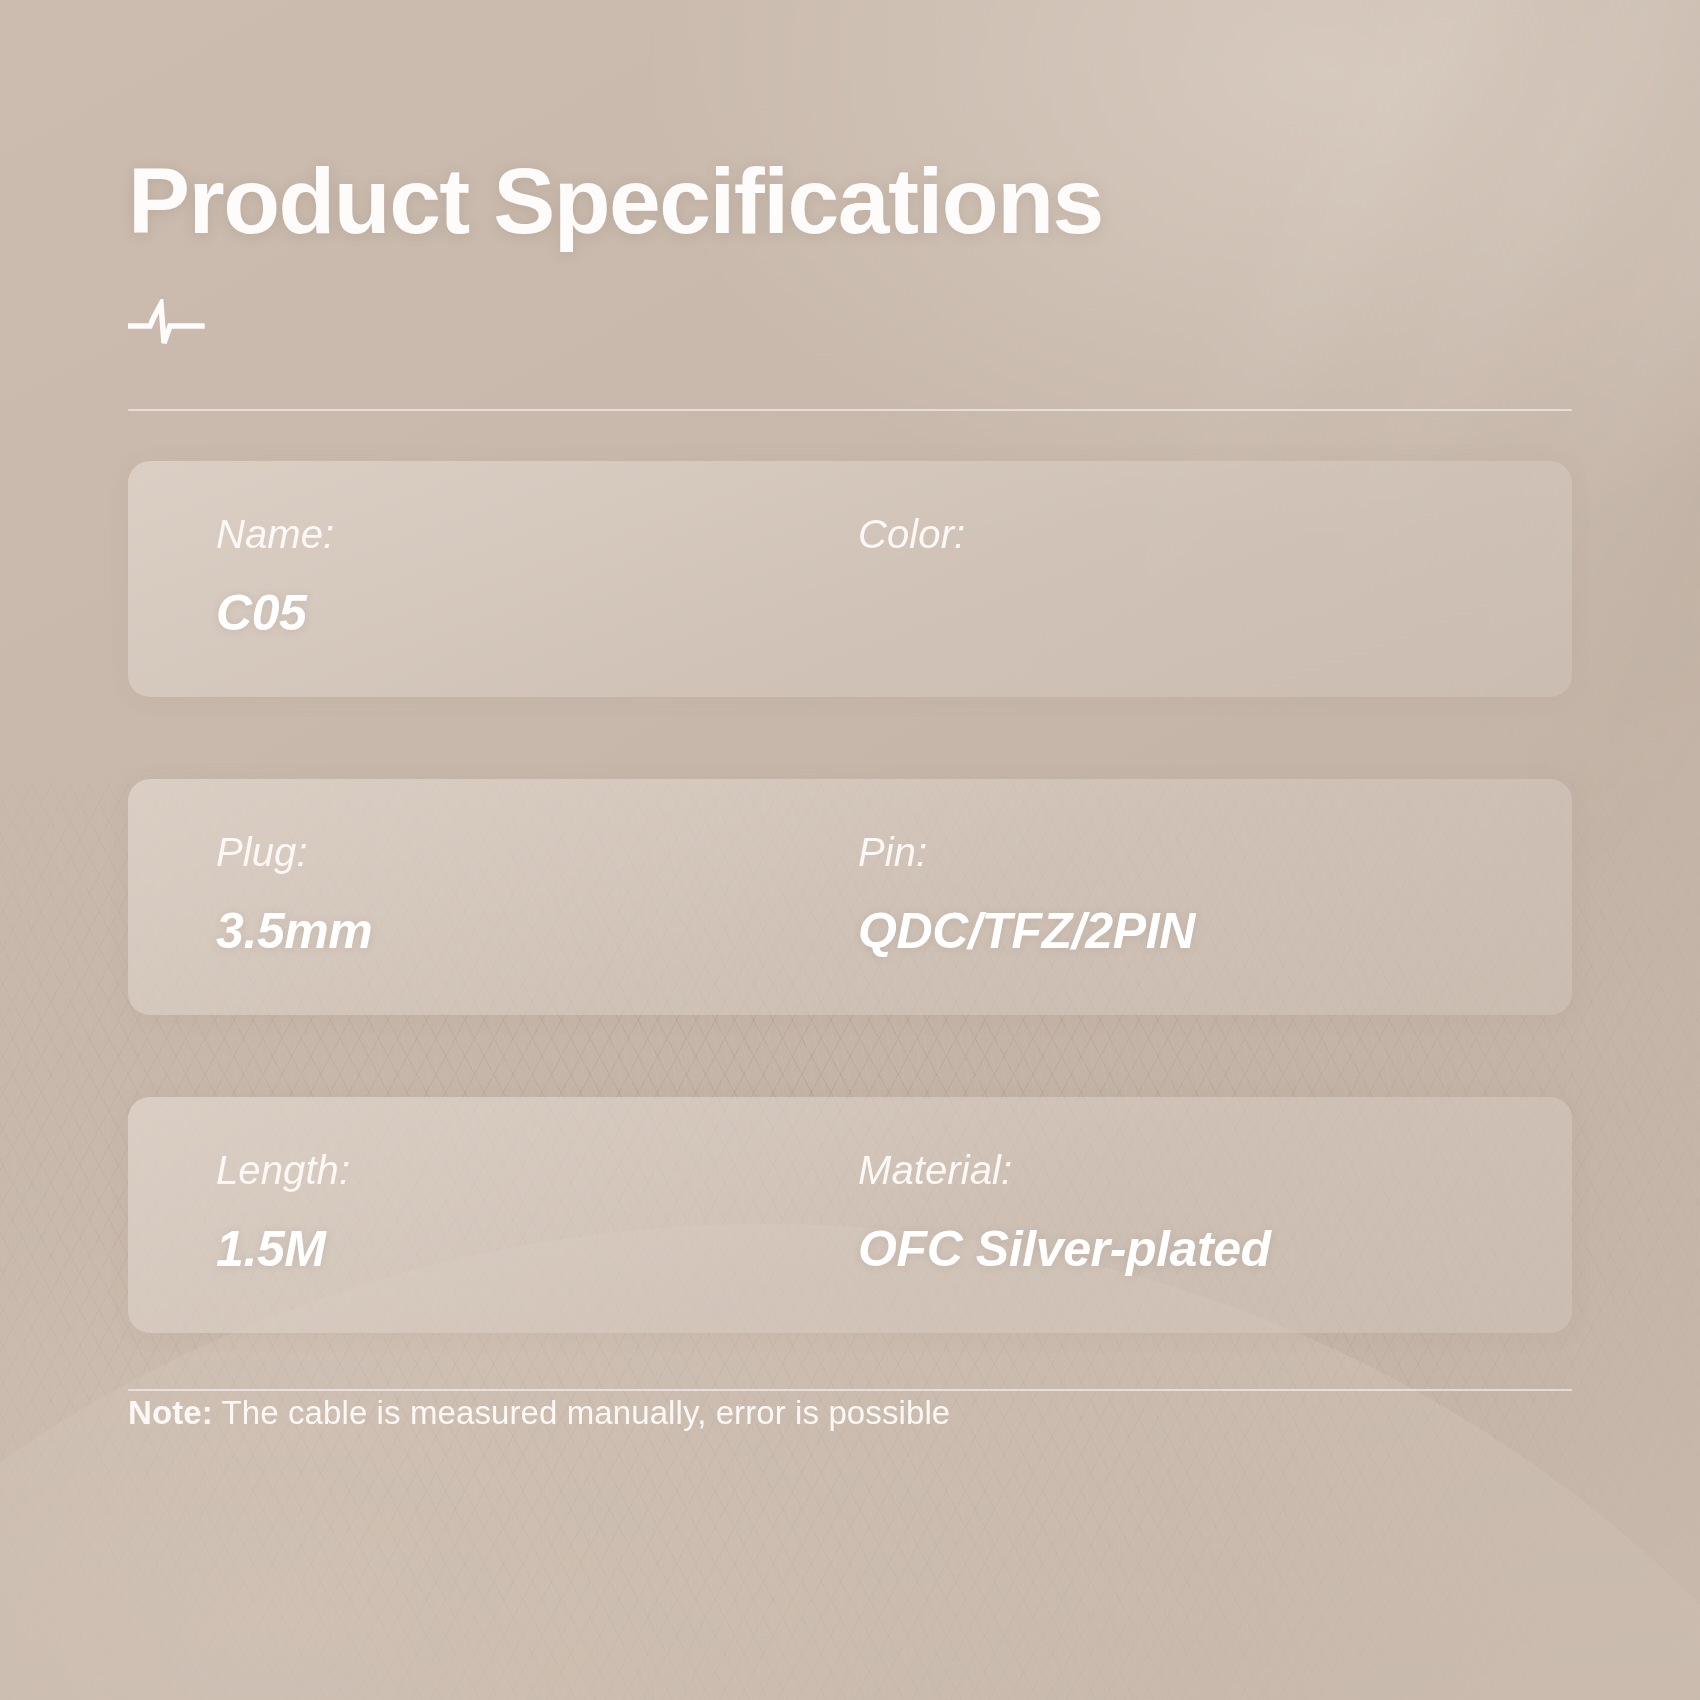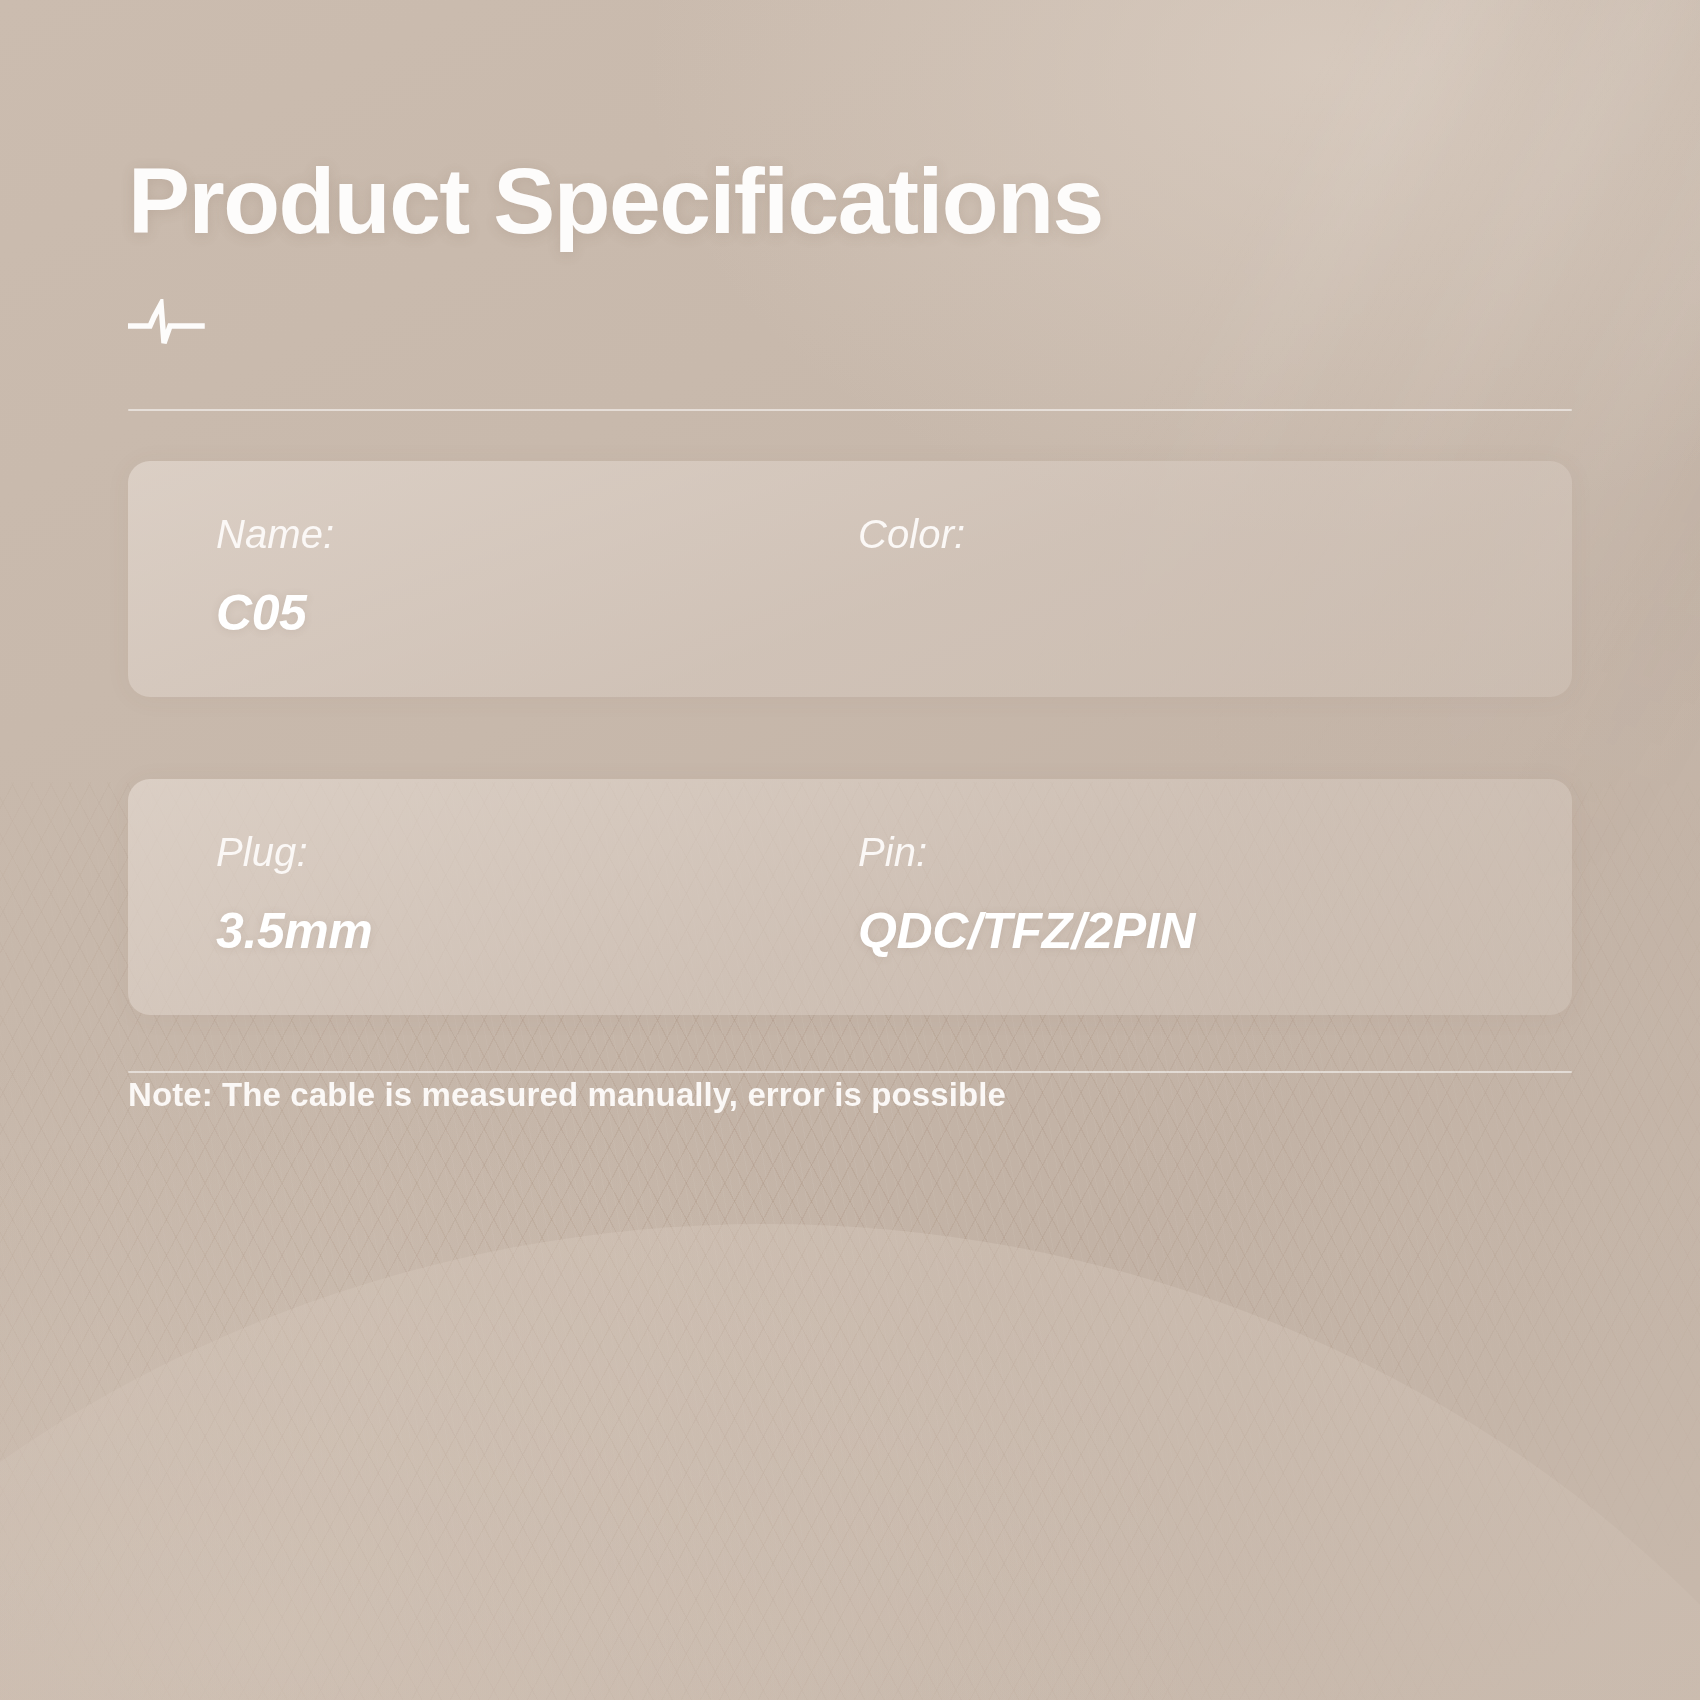--- a/index.html
+++ b/index.html
@@ -129,21 +129,21 @@
   }
 
   .footer { margin-top:56px; }
   .note {
     font-size:33px;
     color:#fbf8f6;
     line-height:1.35;
     letter-spacing:.1px;
   }
   .note b { font-weight:700; }
-  .note span.txt { font-weight:700; }
+  .note span.txt { font-weight:400; }
 </style>
 </head>
 <body>
 
 <div id="stage">
 
   <div class="streaks"></div>
   <div class="sweep2"></div>
   <div class="weave"></div>
   <div class="sweep"></div>
@@ -176,20 +176,30 @@
         <div class="cell">
           <div class="label">Plug:</div>
           <div class="value">3.5mm</div>
         </div>
         <div class="cell right">
           <div class="label">Pin:</div>
           <div class="value">QDC/TFZ/2PIN</div>
         </div>
       </div>
 
+      <div class="card">
+        <div class="cell">
+          <div class="label">Length:</div>
+          <div class="value">1.5M</div>
+        </div>
+        <div class="cell right">
+          <div class="label">Material:</div>
+          <div class="value">OFC Silver-plated</div>
+        </div>
+      </div>
 
     </div>
 
     <div class="footer">
       <div class="divider bottom"></div>
       <p class="note">
         <b>Note:</b>
         <span class="txt">The cable is measured manually, error is possible</span>
       </p>
     </div>

